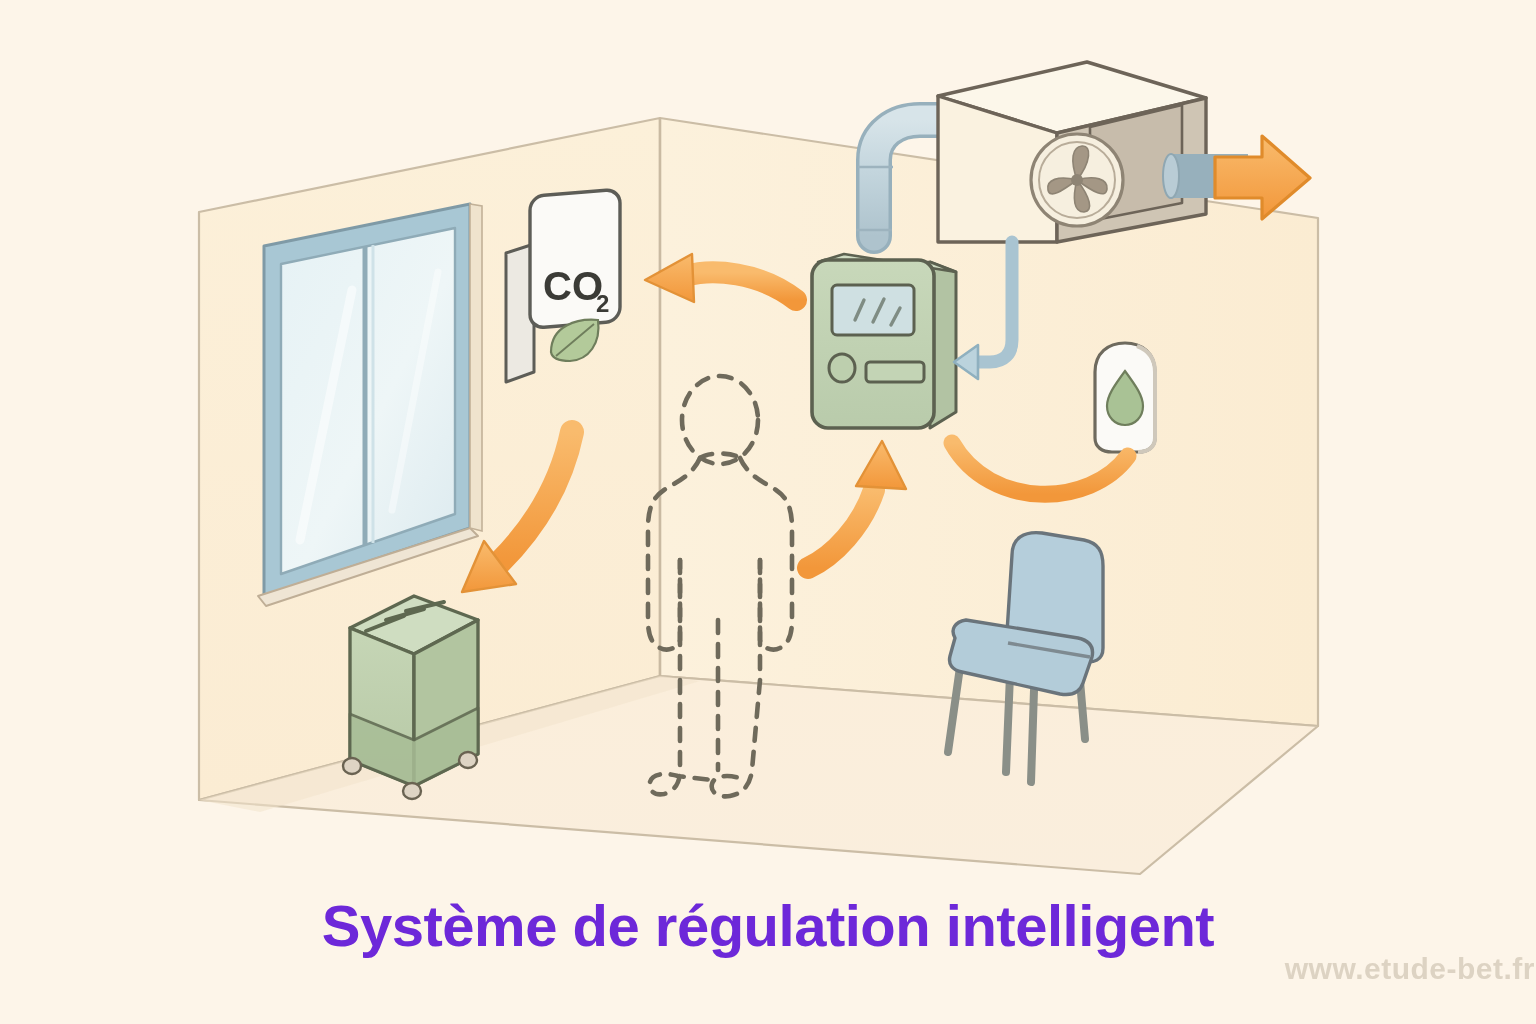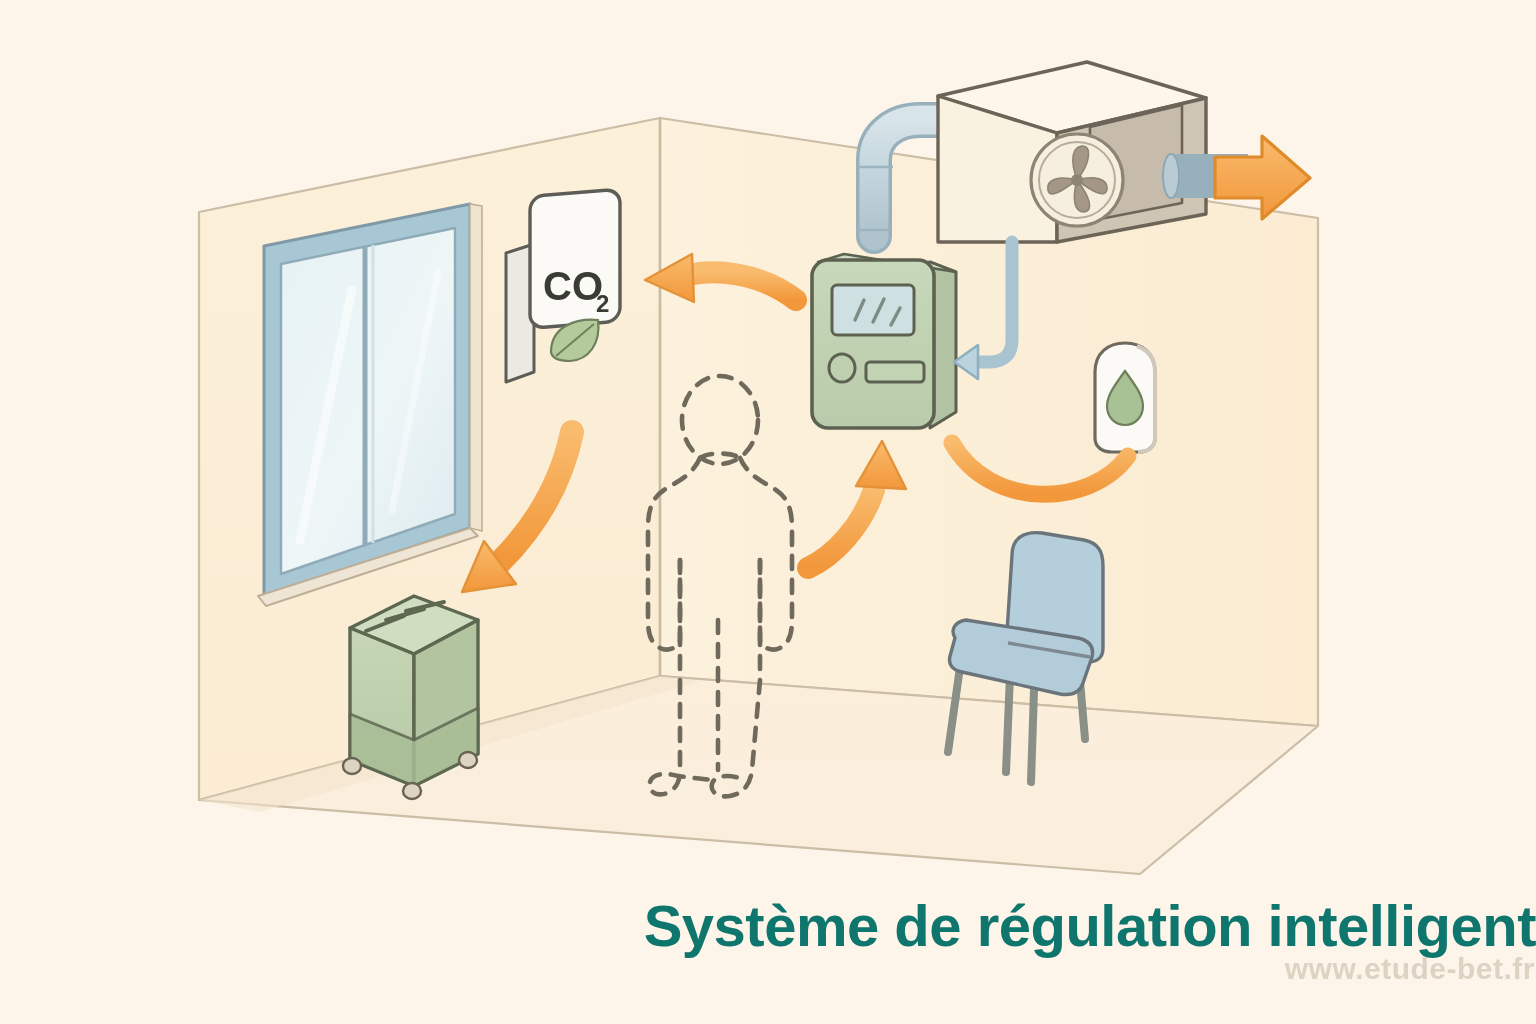--- a/index.html
+++ b/index.html
@@ -24,25 +24,25 @@
     top: 0;
     width: 1536px;
     height: 1024px;
     display: block;
   }
   .title {
     position: absolute;
     left: 0;
     top: 892px;
     width: 1536px;
-    text-align: right;
+    text-align: center;
     font-family: "Liberation Sans", sans-serif;
     font-size: 58px;
     font-weight: bold;
-    color: #0f766e;
+    color: #6d28d9;
     letter-spacing: -0.5px;
     white-space: nowrap;
   }
   .watermark {
     position: absolute;
     right: 26px;
     top: 952px;
     font-family: "Liberation Sans", sans-serif;
     font-size: 30px;
     font-weight: bold;

